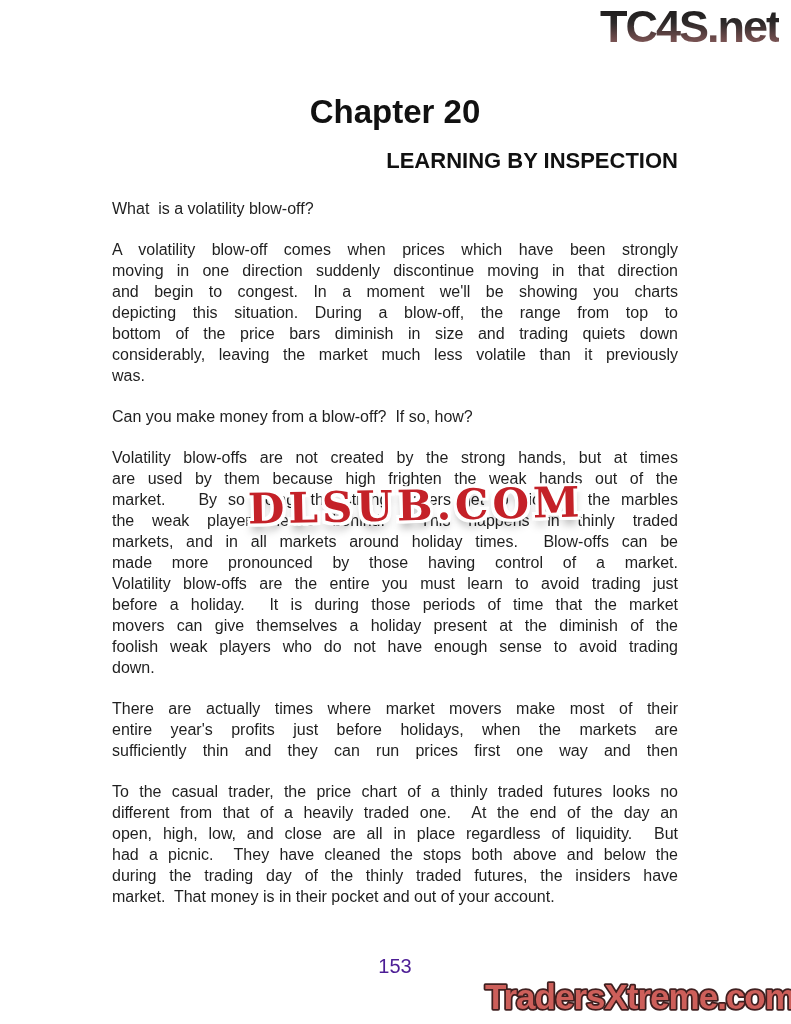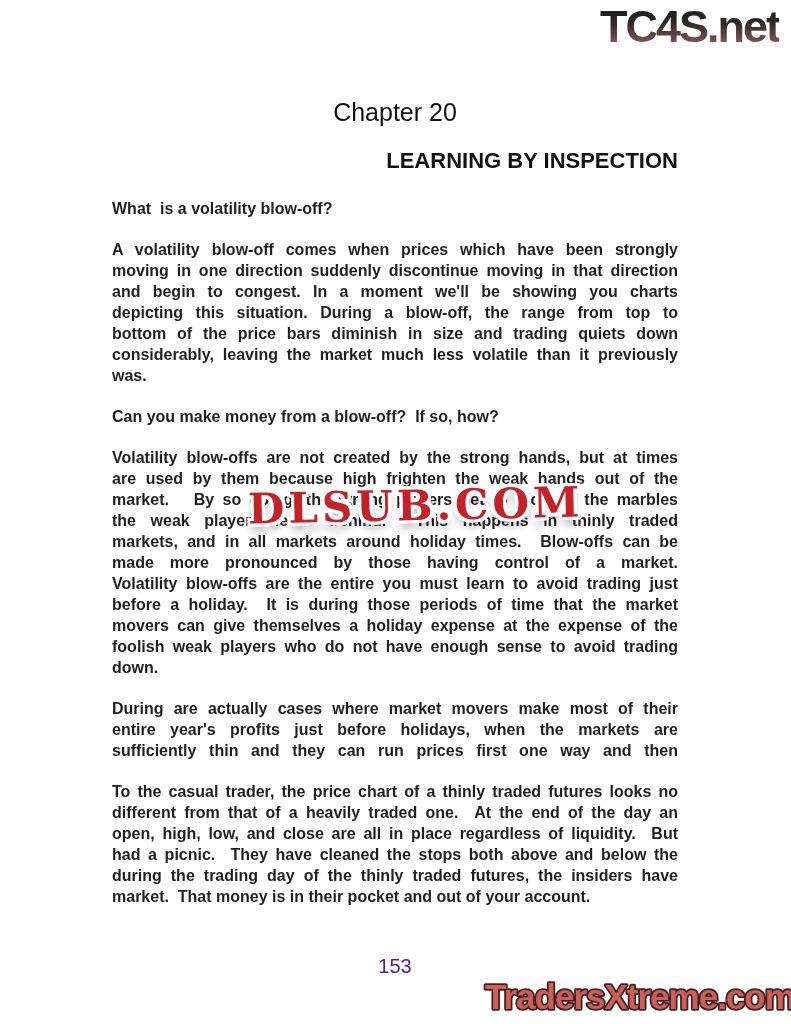--- a/index.html
+++ b/index.html
@@ -32,35 +32,35 @@
 
   
   .content {
     position: absolute;
     left: 112px;
     top: 92px;
     width: 566px;
   }
   .chapter {
     margin: 0 0 16px 0;
-    font-size: 25px;
-    font-weight: 400;
+    font-size: 33px;
+    font-weight: 700;
     line-height: 40px;
     text-align: center;
     color: #111;
   }
   .section {
     margin: 0 0 24px 0;
     font-size: 22px;
     font-weight: bold;
     line-height: 26px;
     text-align: right;
     color: #111;
   }
-  .para { margin: 0 0 20px 0; font-weight: bold; }
+  .para { margin: 0 0 20px 0; }
   .para .line {
     font-size: 16px;
     line-height: 21px;
     text-align: justify;
     text-align-last: justify;
     white-space: pre-wrap;
   }
   .para .line.last,
   .para.question .line {
     text-align: left;
@@ -155,26 +155,26 @@
         </div>
         <div class="para body">
           <div class="line">Volatility blow-offs are not created by the strong hands, but at times</div>
           <div class="line">are used by them because high frighten the weak hands out of the</div>
           <div class="line">market.&nbsp;&nbsp; By so doing, the strong players get to pick up the marbles</div>
           <div class="line">the weak players leave behind.&nbsp; This happens in thinly traded</div>
           <div class="line">markets, and in all markets around holiday times.&nbsp; Blow-offs can be</div>
           <div class="line">made more pronounced by those having control of a market.</div>
           <div class="line">Volatility blow-offs are the entire you must learn to avoid trading just</div>
           <div class="line">before a holiday.&nbsp; It is during those periods of time that the market</div>
-          <div class="line">movers can give themselves a holiday expense at the expense of the</div>
+          <div class="line">movers can give themselves a holiday present at the diminish of the</div>
           <div class="line">foolish weak players who do not have enough sense to avoid trading</div>
           <div class="line last">down.</div>
         </div>
         <div class="para body">
-          <div class="line">During are actually cases where market movers make most of their</div>
+          <div class="line">There are actually times where market movers make most of their</div>
           <div class="line">entire year's profits just before holidays, when the markets are</div>
           <div class="line">sufficiently thin and they can run prices first one way and then</div>
         </div>
         <div class="para body">
           <div class="line">To the casual trader, the price chart of a thinly traded futures looks no</div>
           <div class="line">different from that of a heavily traded one.&nbsp; At the end of the day an</div>
           <div class="line">open, high, low, and close are all in place regardless of liquidity.&nbsp; But</div>
           <div class="line">had a picnic.&nbsp; They have cleaned the stops both above and below the</div>
           <div class="line">during the trading day of the thinly traded futures, the insiders have</div>
           <div class="line last">market.&nbsp; That money is in their pocket and out of your account.</div>

